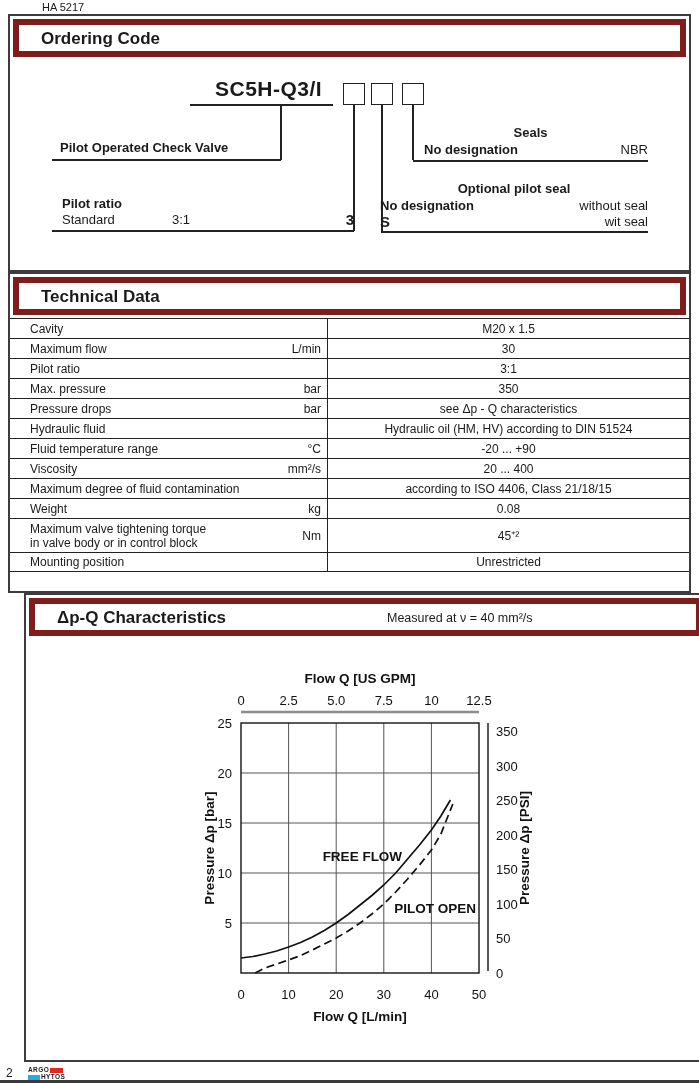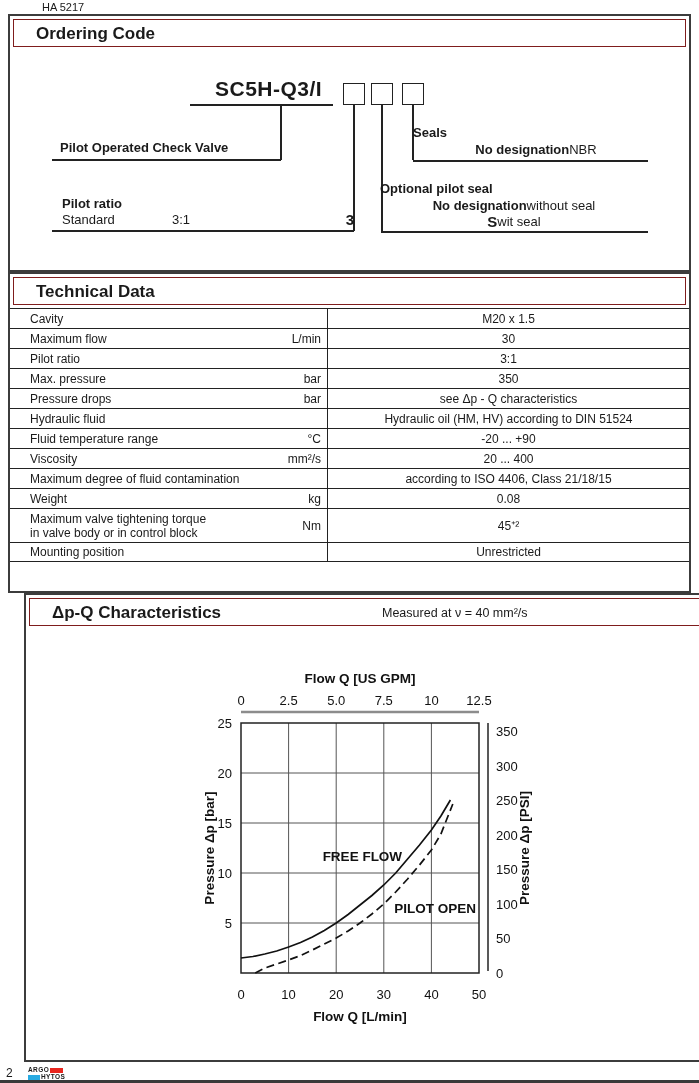--- a/index.html
+++ b/index.html
@@ -2,33 +2,33 @@
 <html><head>
 <meta charset="utf-8">
 <style>
   html,body{margin:0;padding:0;background:#fff;}
   body{width:699px;height:1083px;position:relative;font-family:"Liberation Sans",sans-serif;color:#1a1a1a;overflow:hidden;}
   .doc-number{position:absolute;left:10px;top:1px;font-size:11px;padding-left:32px;}
   .sec{position:absolute;left:8px;width:683px;border:2px solid #3c3c3c;box-sizing:border-box;background:#fff;}
   .sec-ordering{top:14px;height:258px;}
   .sec-technical{top:272px;height:321px;}
   .sec-chart{top:593px;height:469px;margin-left:16px;}
-  .strip{margin:3px 3px 0 3px;border:1px solid #7f1d1d;height:26px;position:relative;}
+  .strip{margin:3px 3px 0 3px;border:6px solid #7f1d1d;height:26px;position:relative;}
   .strip h2{margin:0;padding:4px 0 0 22px;font-size:17px;font-weight:bold;display:inline-block;}
   .note{position:absolute;left:352px;top:7px;font-size:12.5px;font-weight:normal;}
   
   .diag{position:absolute;inset:0;font-size:13px;}
   .code-text{position:absolute;left:205px;top:61px;font-size:21px;font-weight:bold;letter-spacing:.5px;}
   .obox{position:absolute;top:67px;width:22px;height:22px;border:1.5px solid #222;box-sizing:border-box;}
   .ob1{left:333px;} .ob2{left:361px;} .ob3{left:392px;}
   .hline{position:absolute;height:1.5px;background:#222;}
   .vline{position:absolute;width:1.5px;background:#222;}
   .lbl-b{font-weight:bold;}
-  .t-right{text-align:left;}
-  .drow{position:absolute;display:flex;justify-content:center;height:15px;line-height:15px;}
+  .t-right{text-align:center;}
+  .drow{position:absolute;display:flex;justify-content:space-between;height:15px;line-height:15px;}
   .dtitle{position:absolute;height:15px;line-height:15px;font-weight:bold;}
   .big{font-size:15px;font-weight:bold;}
   
   .ttable{margin:3px 0 0 0;}
   .trow{display:flex;border-top:1px solid #222;height:20px;box-sizing:border-box;font-size:12px;}
   .trow.tall{height:34px;}
   .trow:last-child{border-bottom:1px solid #222;}
   .tleft{width:317px;display:flex;align-items:center;padding:0 6px 0 20px;box-sizing:border-box;}
   .tlabel{white-space:pre-line;line-height:14px;}
   .tunit{margin-left:auto;padding-left:6px;}

